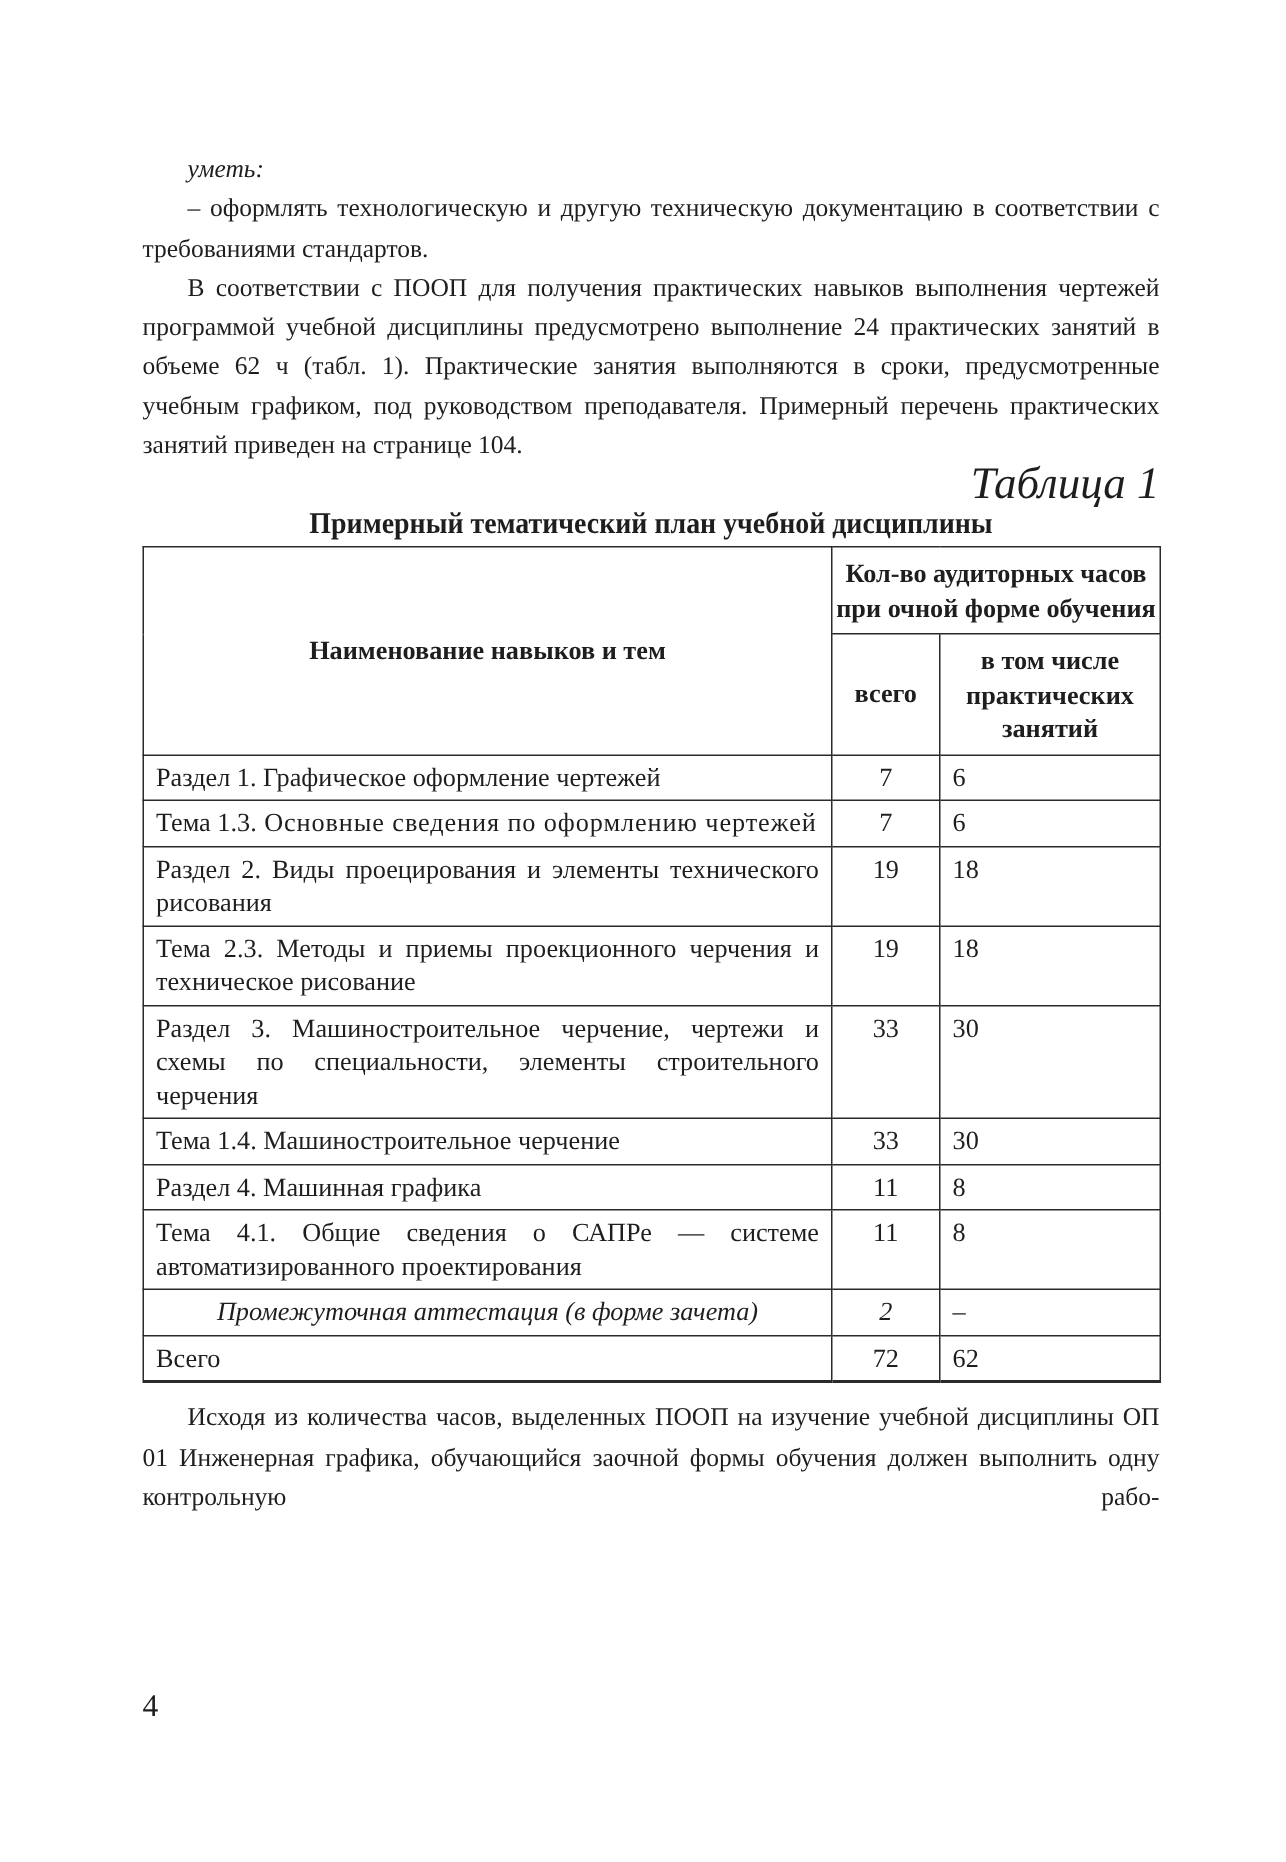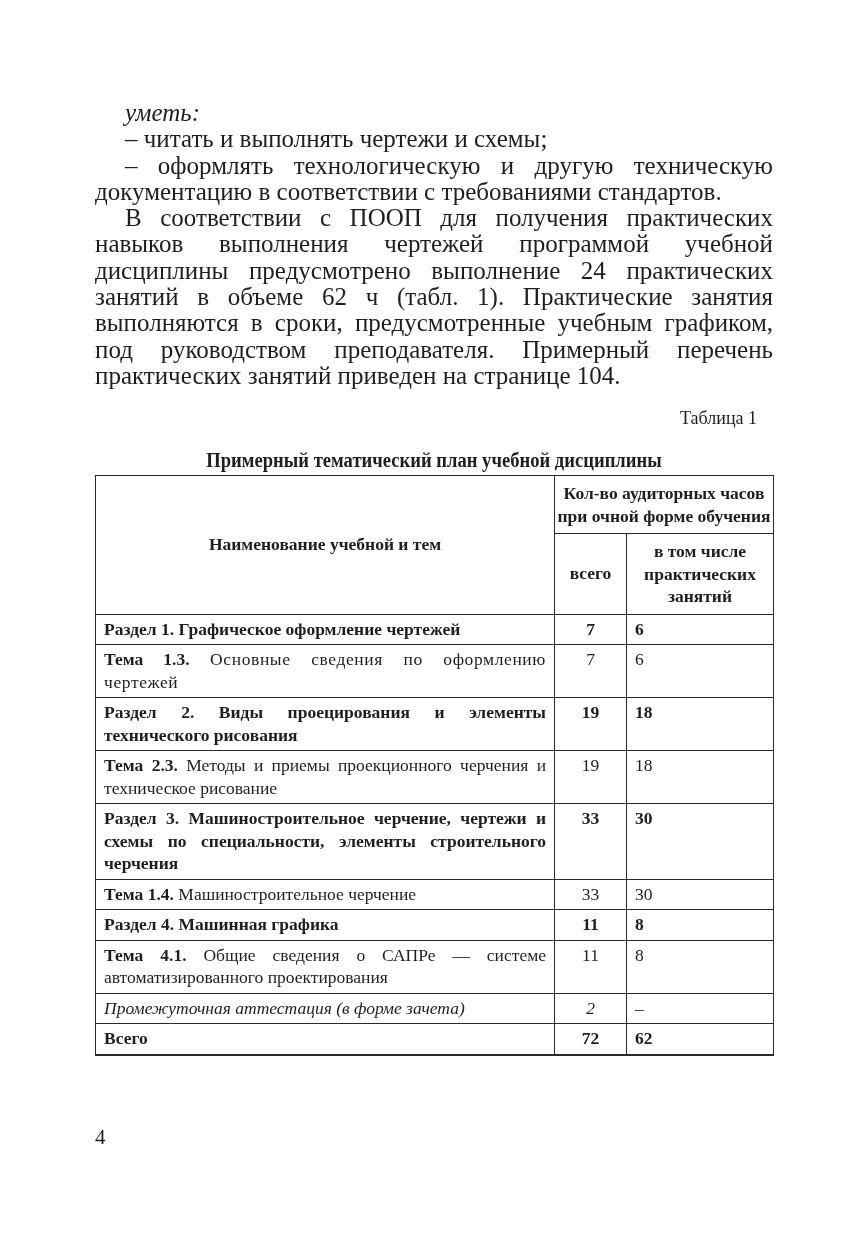--- a/index.html
+++ b/index.html
@@ -1,52 +1,51 @@
 <!DOCTYPE html>
 <html><head>
 <meta charset="utf-8">
 <style>
   html, body { margin: 0; padding: 0; background: #ffffff; }
   body { width: 857px; height: 1241px; position: relative; overflow: hidden;
          font-family: "Liberation Serif", "DejaVu Serif", serif; color: #1e1e1e; }
   .page { position: absolute; left: 95px; top: 100px; width: 678px; }
-  .p { font-size: 25px; line-height: 26.3px; text-align: justify; margin: 0; }
+  .p { font-size: 17px; line-height: 26.3px; text-align: justify; margin: 0; }
   .indent { text-indent: 30px; }
   .last { text-align-last: left; }
   .justify-last { text-align-last: justify; }
   .it { font-style: italic; }
-  .tabno { text-align: right; font-size: 18px; line-height: 26px; margin: 16px; }
+  .tabno { text-align: right; font-style: italic; font-size: 30px; line-height: 26px; margin: 0; }
   .tabtitle { text-align: center; font-weight: bold; font-size: 20px; line-height: 26px; margin: 0 0 2px 0; transform: scaleX(0.93); }
   table { border-collapse: collapse; width: 679px; font-size: 17.5px; line-height: 22.5px; }
   td, th { border: 1.2px solid #2a2a2a; vertical-align: top; padding: 3px 8px 4px 8px; }
   th { font-weight: bold; text-align: center; vertical-align: middle; }
   .c1 { width: 442px; text-align: justify; }
   .c2 { width: 55px; text-align: center; }
   .c3 { }
-  .b { font-weight: bold; }
+  .b { font-weight: normal; }
   .spaced { letter-spacing: 0.6px; }
   table tr:last-child td { border-bottom-width: 2px; }
   .pageno { position: absolute; left: 95px; top: 1125px; font-size: 21px; }
 </style>
 </head>
 <body>
 
 <div class="page">
   <p class="p indent it">уметь:</p>
-  <p class="p indent">– читать и выполнять чертежи и схемы;</p>
   <p class="p indent last">– оформлять технологическую и другую техническую документацию в соответствии с требованиями стандартов.</p>
   <p class="p indent last">В соответствии с ПООП для получения практических навыков выполнения чертежей программой учебной дисциплины предусмотрено выполнение 24 практических занятий в объеме 62 ч (табл. 1). Практические занятия выполняются в сроки, предусмотренные учебным графиком, под руководством преподавателя. Примерный перечень практических занятий приведен на странице 104.</p>
 
   <p class="tabno">Таблица 1</p>
   <p class="tabtitle">Примерный тематический план учебной дисциплины</p>
 
   <table>
     <thead>
       <tr>
-        <th class="c1" rowspan="2" style="text-align:center">Наименование учебной и тем</th>
+        <th class="c1" rowspan="2" style="text-align:center">Наименование навыков и тем</th>
         <th colspan="2" style="padding:6px 2px">Кол-во аудиторных часов при очной форме обучения</th>
       </tr>
       <tr>
         <th class="c2">всего</th>
         <th class="c3" style="padding:6px 12px">в том числе практических занятий</th>
       </tr>
     </thead>
     <tbody>
       <tr>
         <td class="c1 b">Раздел 1. Графическое оформление чертежей</td>
@@ -82,27 +81,28 @@
         <td class="c1 b">Раздел 4. Машинная графика</td>
         <td class="c2 b">11</td>
         <td class="c3 b">8</td>
       </tr>
       <tr>
         <td class="c1 last"><span class="b">Тема 4.1.</span><span> Общие сведения о САПРе — системе автоматизированного проектирования</span></td>
         <td class="c2">11</td>
         <td class="c3">8</td>
       </tr>
       <tr>
-        <td class="c1 it" style="text-align:left">Промежуточная аттестация (в форме зачета)</td>
+        <td class="c1 it" style="text-align:center">Промежуточная аттестация (в форме зачета)</td>
         <td class="c2 it">2</td>
         <td class="c3">–</td>
       </tr>
       <tr>
         <td class="c1 b">Всего</td>
         <td class="c2 b">72</td>
         <td class="c3 b">62</td>
       </tr>
     </tbody>
   </table>
 
+  <p class="p indent justify-last" style="margin-top:10px">Исходя из количества часов, выделенных ПООП на изучение учебной дисциплины ОП 01 Инженерная графика, обучающийся заочной формы обучения должен выполнить одну контрольную рабо-</p>
 </div>
 
 <div class="pageno">4</div>
 
 </body></html>

